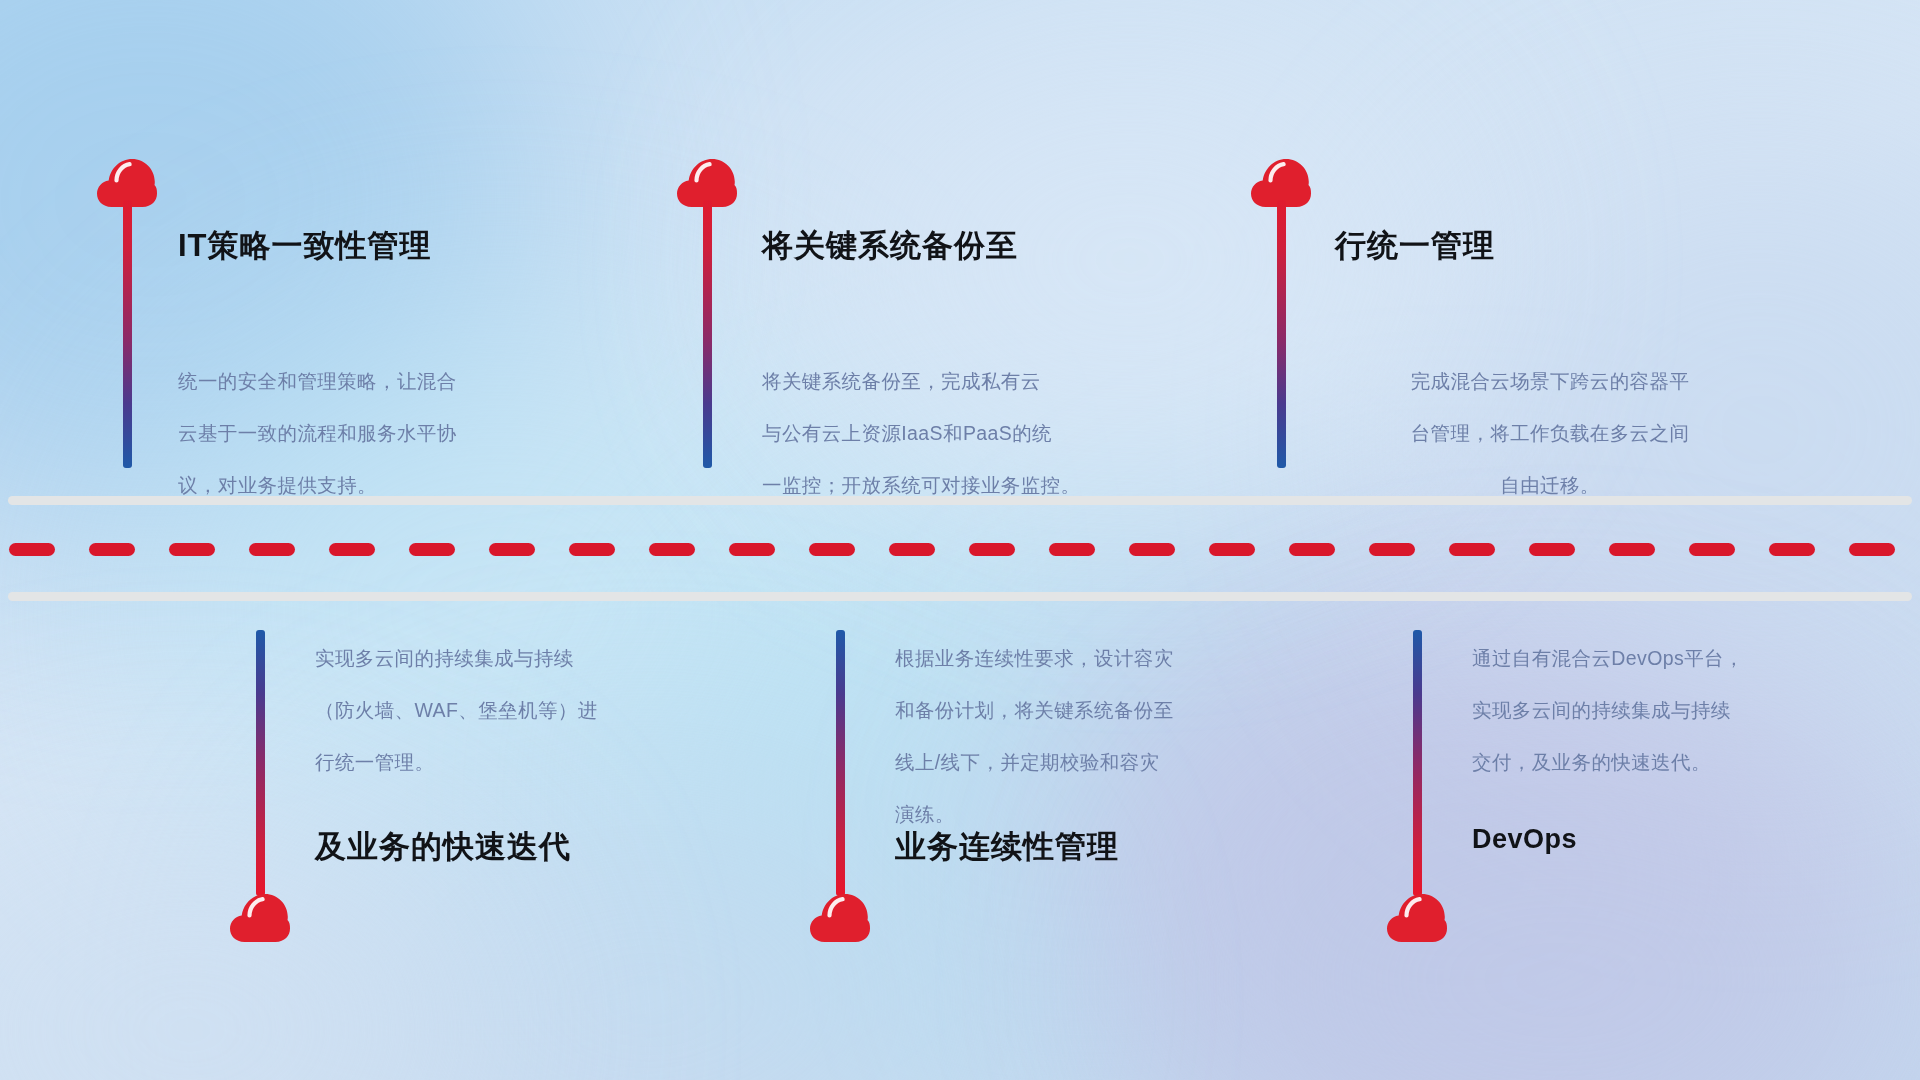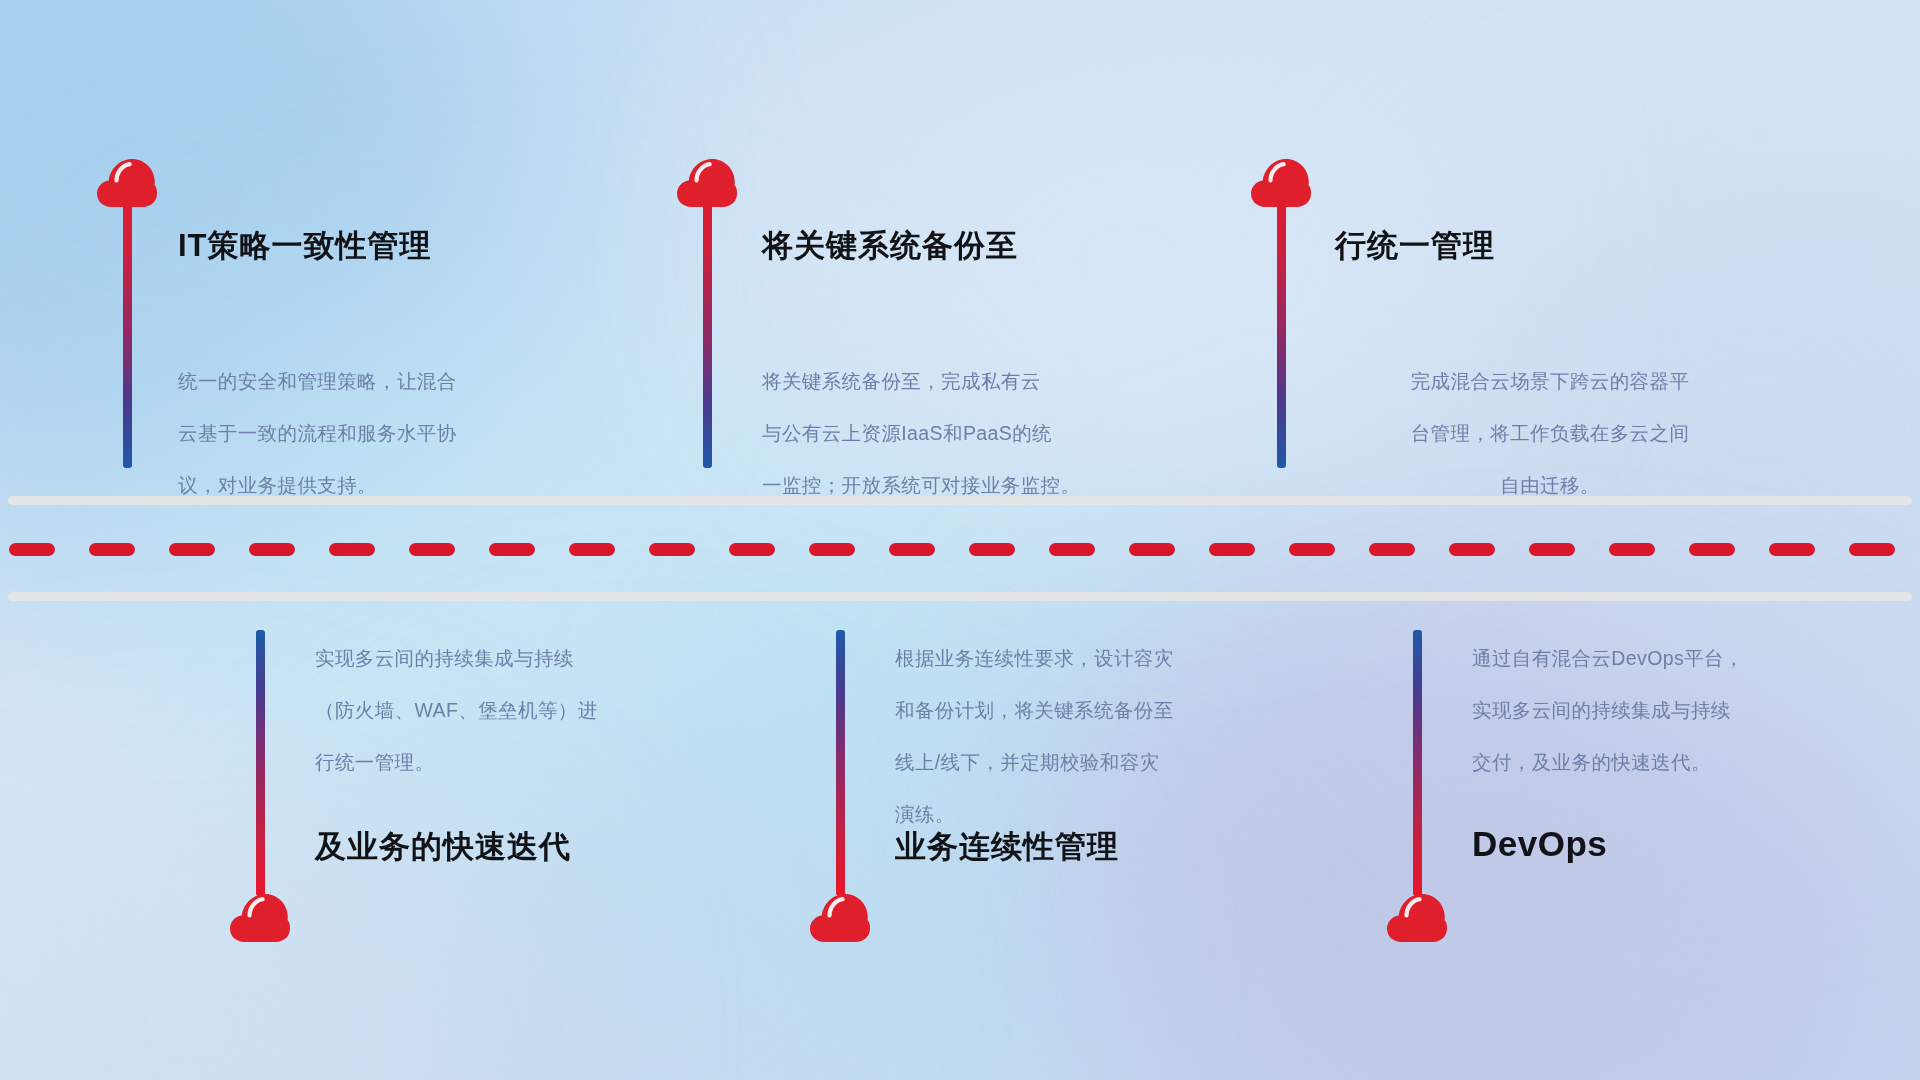--- a/index.html
+++ b/index.html
@@ -34,21 +34,21 @@
   .stem.down{background:linear-gradient(to bottom,#e01b2e 0%,#d01f3b 18%,#8c2a68 52%,#4a3a8e 76%,#1f59a8 100%);}
   .stem.up{background:linear-gradient(to bottom,#1f59a8 0%,#4a3a8e 24%,#8c2a68 50%,#d01f3b 82%,#e8152b 100%);}
 
   .cloud{position:absolute;width:62px;height:50px;}
 
   .title{
     position:absolute;
     font-size:31px;font-weight:700;color:#111317;
     letter-spacing:1px;white-space:nowrap;
   }
-  .title.latin{font-size:35px;letter-spacing:0.5px;}
+  .title.latin{font-size:27px;letter-spacing:0.5px;}
 
   .body{
     position:absolute;
     font-size:19.5px;line-height:52px;color:#6d7fa8;
     letter-spacing:.4px;white-space:pre-line;
   }
 
   
   .rail{position:absolute;left:8px;right:8px;height:9px;border-radius:5px;background:#e3e5e6;}
   .rail.top{top:496px;}

